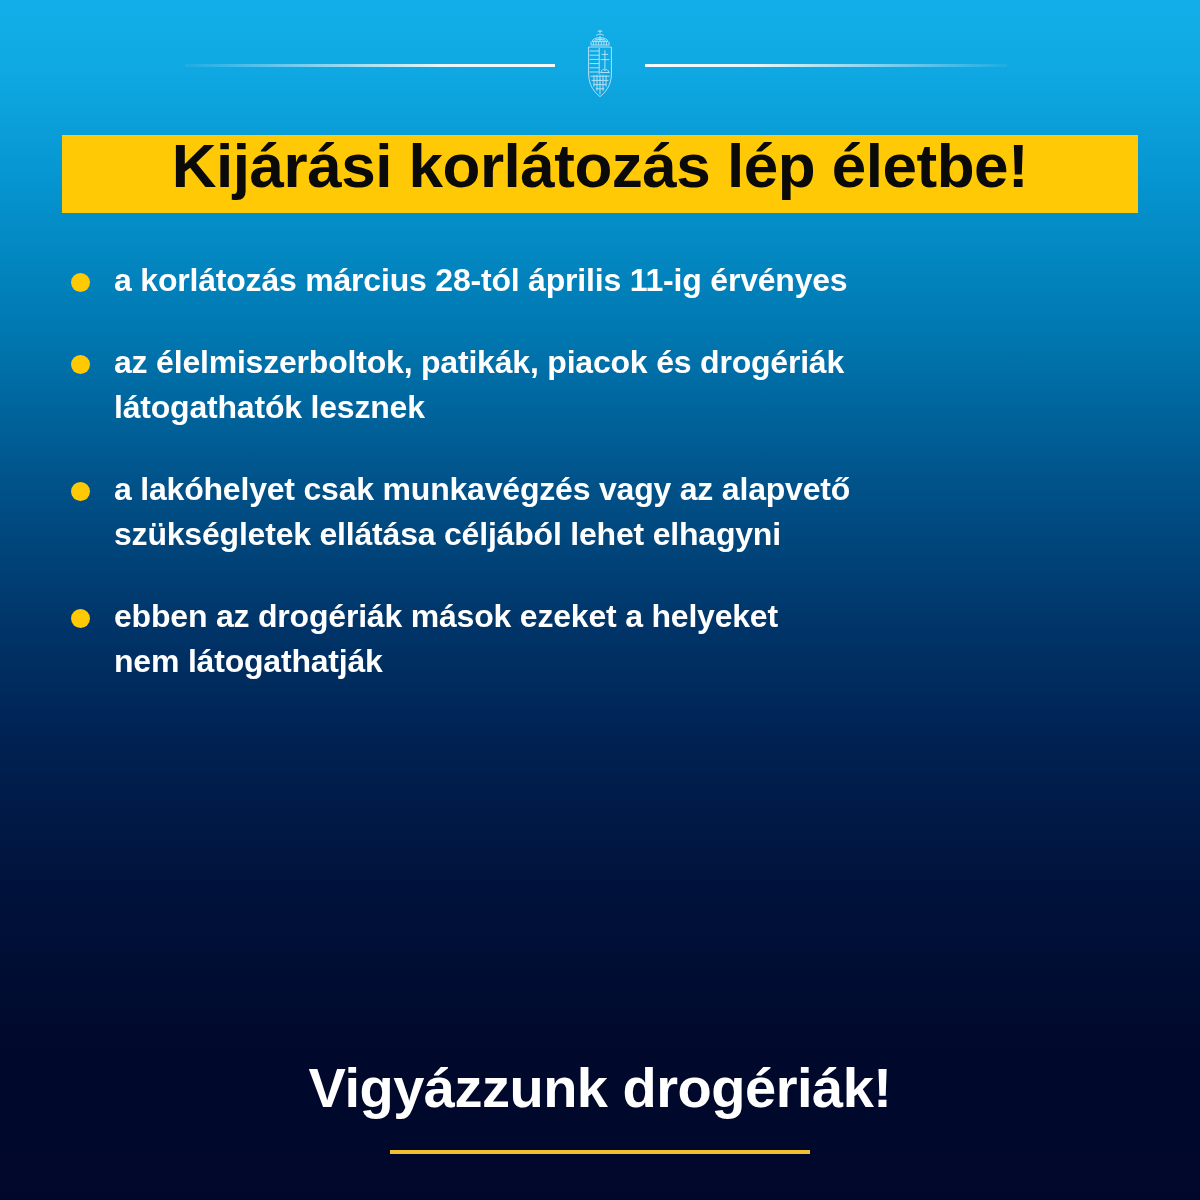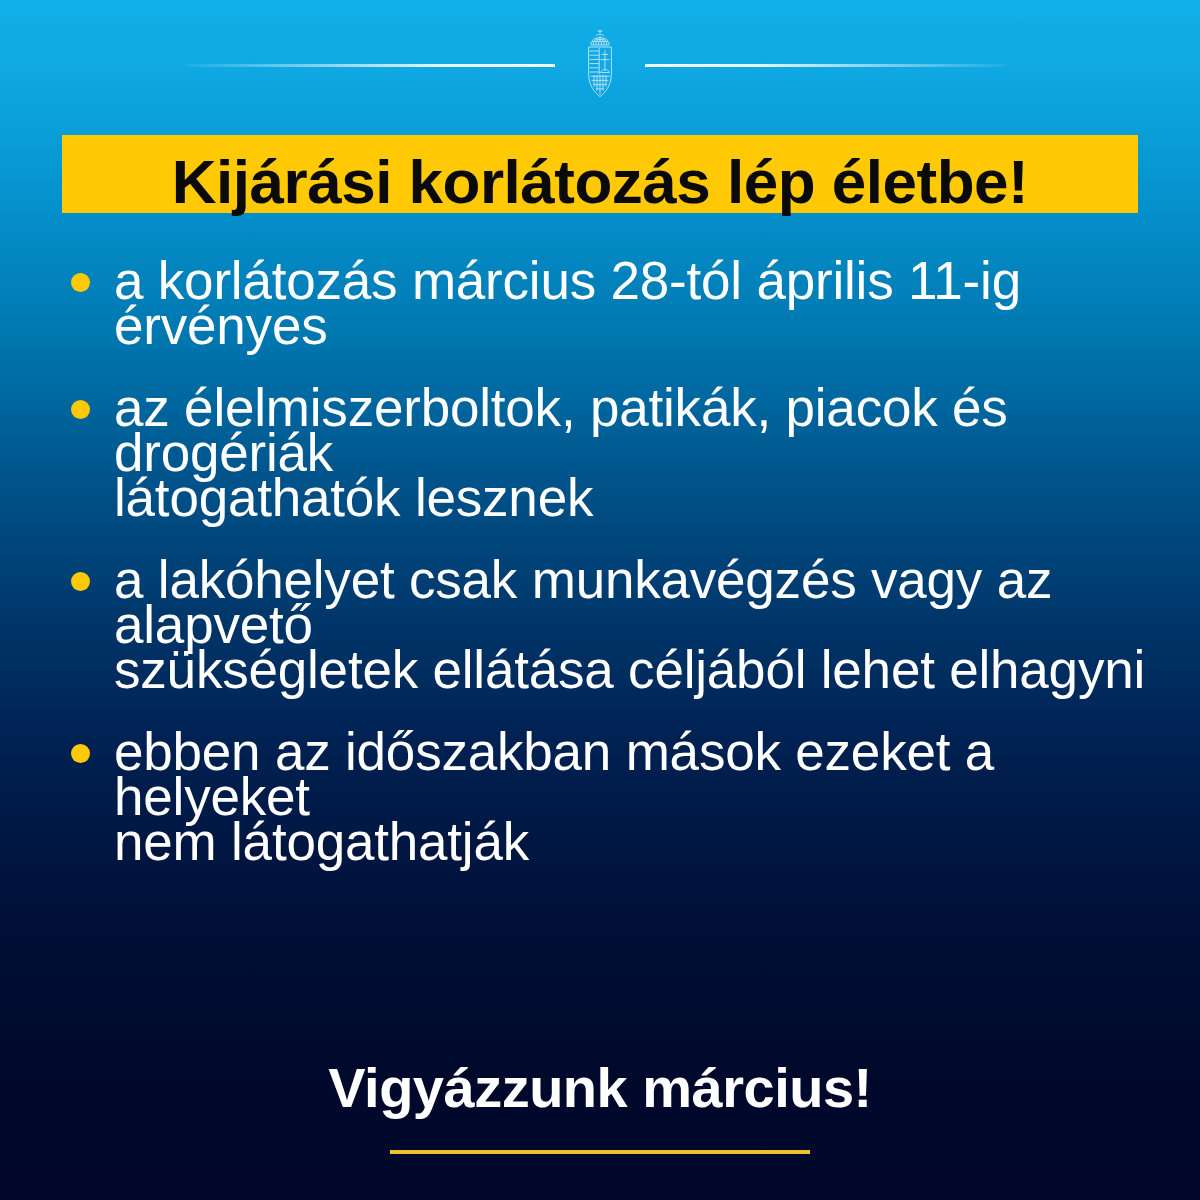--- a/index.html
+++ b/index.html
@@ -65,21 +65,21 @@
 
   
   #title-banner {
     position: absolute;
     left: 62px;
     top: 135px;
     width: 1076px;
     height: 78px;
     background: #FFC905;
     display: flex;
-    align-items: flex-end;
+    align-items: flex-start;
     justify-content: center;
   }
   #title-text {
     font-size: 62px;
     font-weight: bold;
     color: #0A0A0A;
     letter-spacing: -0.5px;
     white-space: nowrap;
     line-height: 1;
     transform: scaleX(1.0);
@@ -90,22 +90,22 @@
     position: absolute;
     left: 62px;
     top: 258px;
     width: 1100px;
   }
   .bullet-row {
     position: relative;
     display: block;
     padding-left: 52px;
     color: #FFFFFF;
-    font-size: 53px;
-    font-weight: normal;
+    font-size: 32px;
+    font-weight: bold;
     line-height: 45px;
     letter-spacing: -0.2px;
     margin-bottom: 37px;
   }
   .bullet-dot {
     position: absolute;
     left: 9px;
     top: 15px;
     width: 19px;
     height: 19px;
@@ -222,24 +222,24 @@
     <div class="bullet-row">
       <span class="bullet-dot"></span>
       <span class="bullet-text">a lakóhelyet csak munkavégzés vagy az alapvető
 szükségletek ellátása céljából lehet elhagyni</span>
     </div>
 
 
 
     <div class="bullet-row">
       <span class="bullet-dot"></span>
-      <span class="bullet-text">ebben az időszakban mások ezeket a helyeket
+      <span class="bullet-text">ebben az drogériák mások ezeket a helyeket
 nem látogathatják</span>
     </div>
 
   </div>
 
   <div id="footer">
-    <span id="slogan">Vigyázzunk március!</span>
+    <span id="slogan">Vigyázzunk drogériák!</span>
   </div>
   <div id="footer-rule"></div>
 
 </div>
 
 </body></html>

